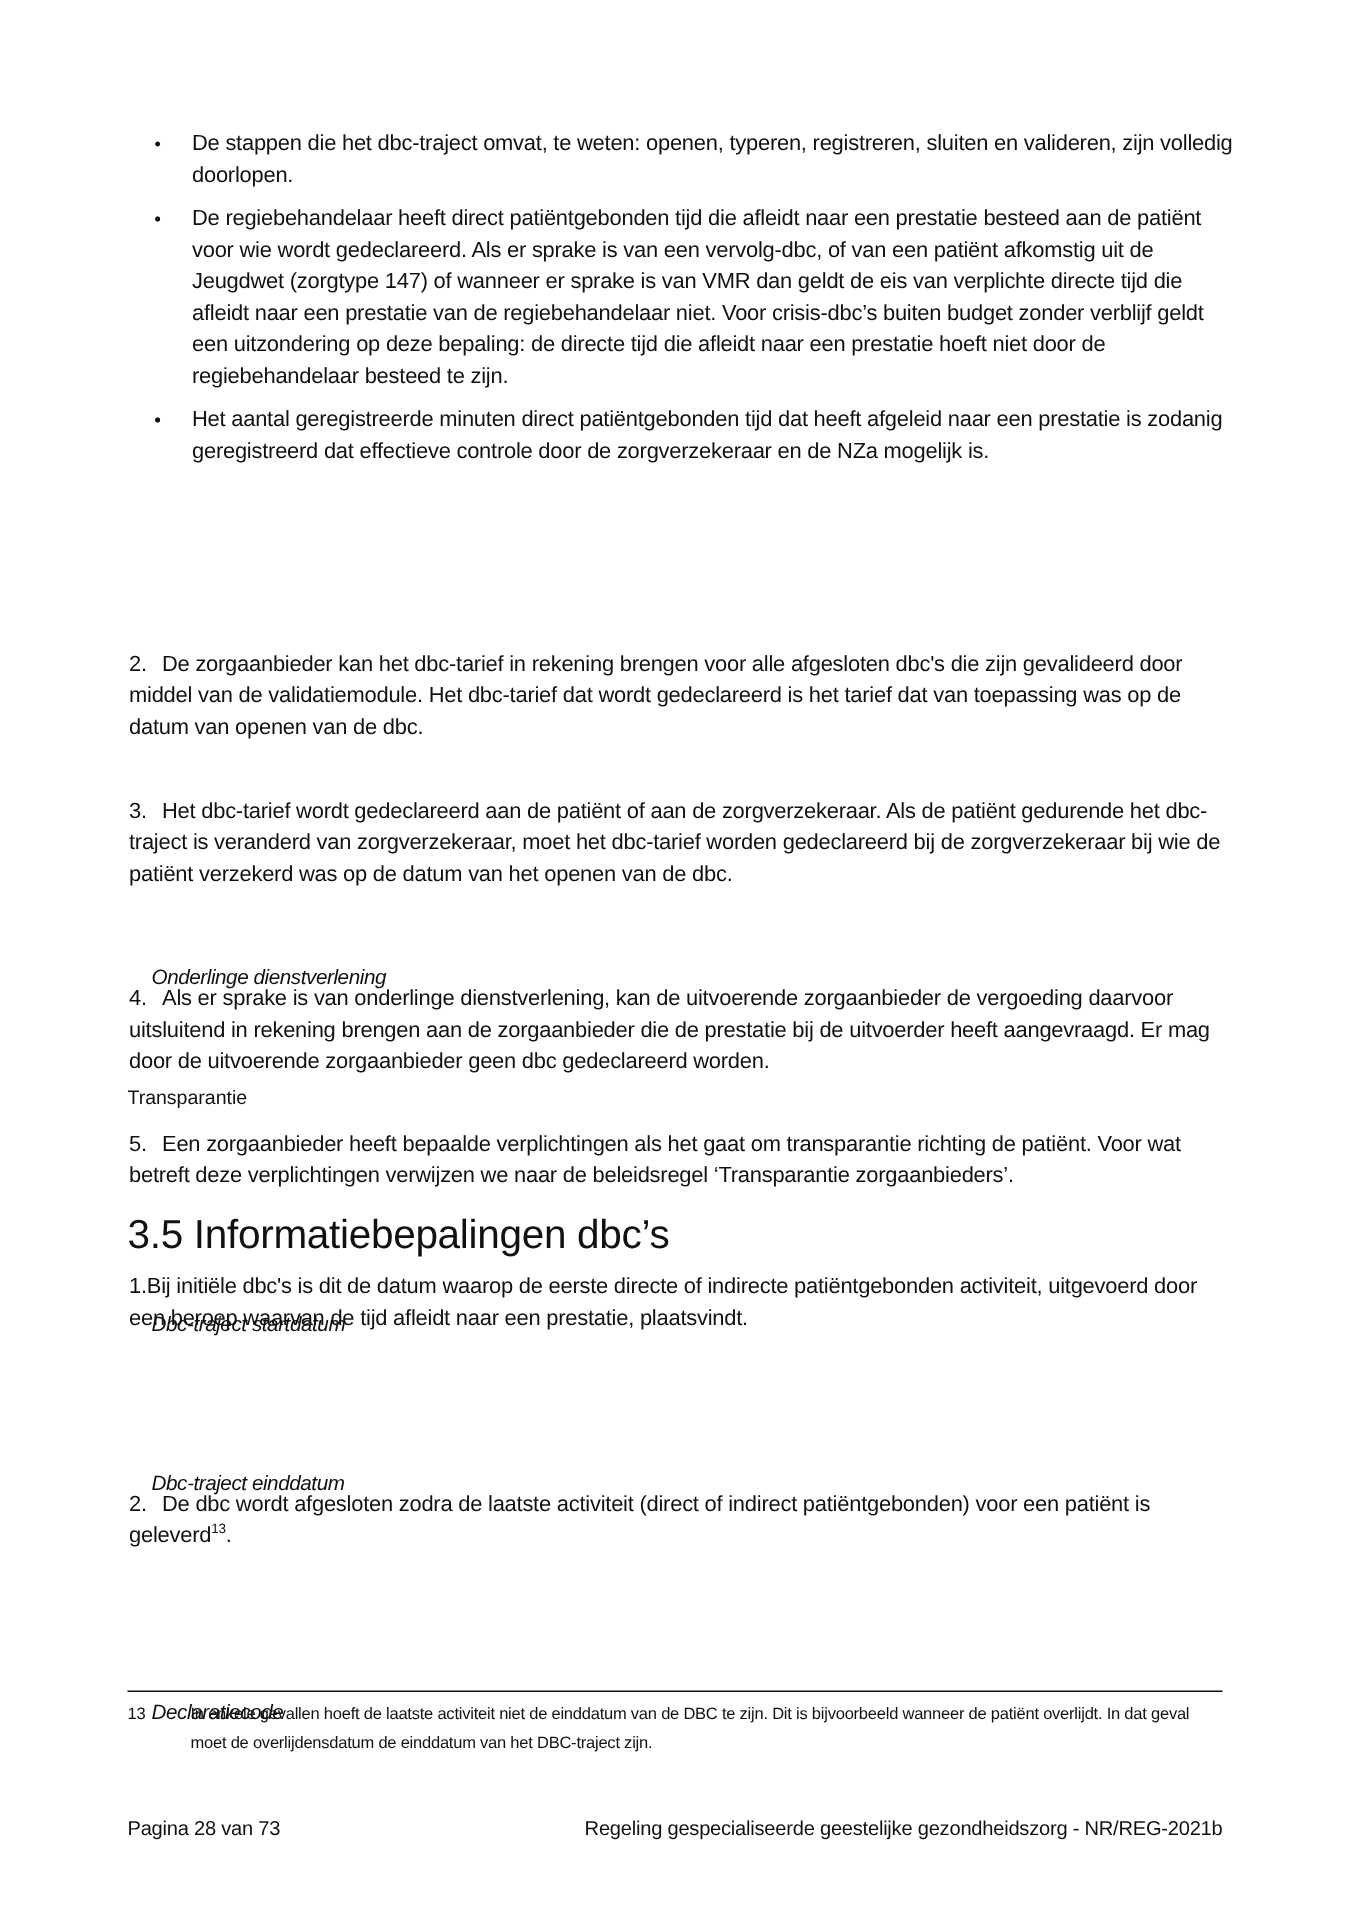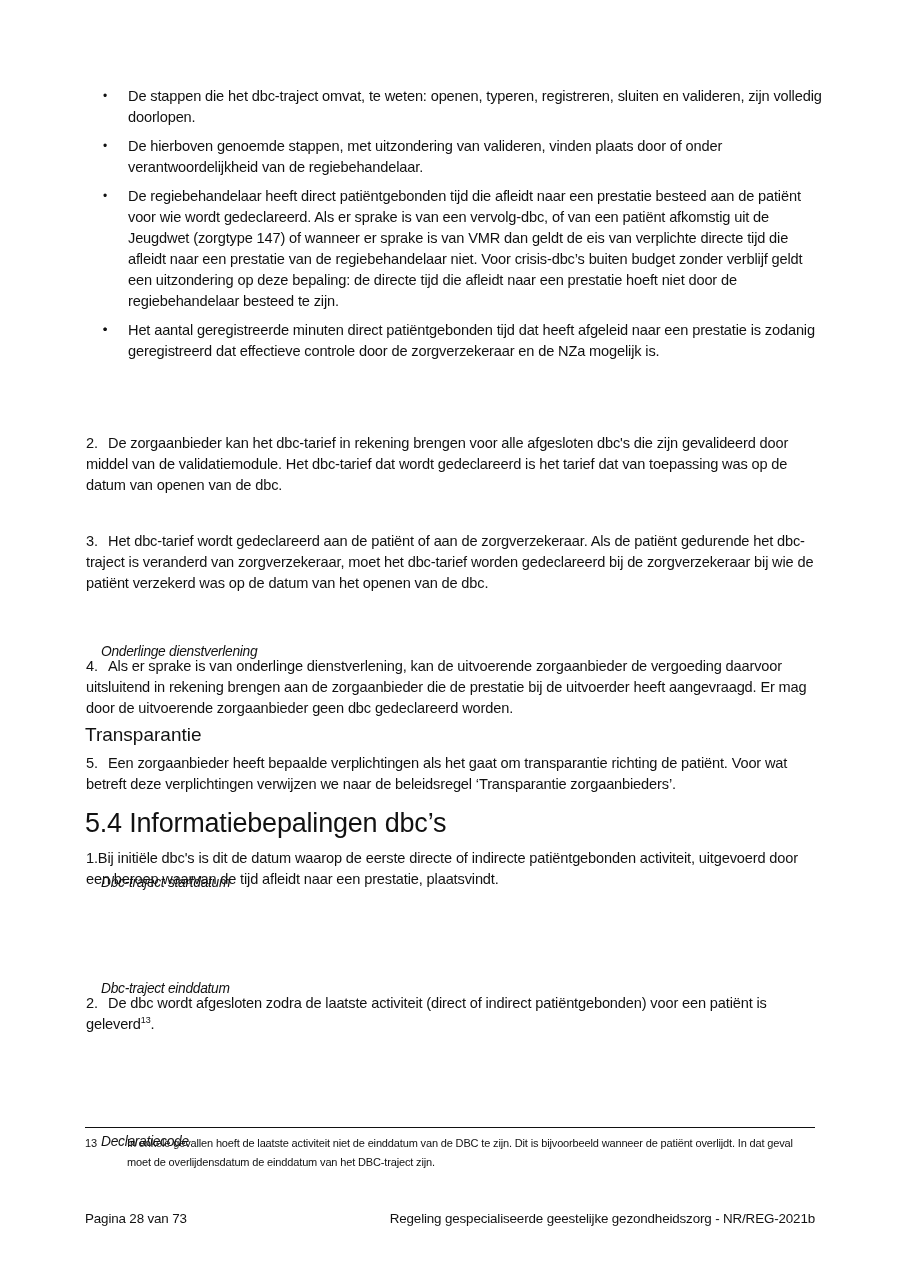--- a/index.html
+++ b/index.html
@@ -6,57 +6,57 @@
   body { width: 900px; height: 1273px; position: relative; overflow: hidden;
     font-family: "Liberation Sans", sans-serif; color: #111; }
   .page { position: absolute; left: 0; top: 0; width: 900px; height: 1273px; }
   .body-text { font-size: 14.6px; line-height: 21px; letter-spacing: -0.15px; }
   .bullets { position: absolute; left: 103px; top: 86px; width: 720px; margin: 0; padding: 0; list-style: none; }
   .bullets li { position: relative; padding-left: 25px; margin-bottom: 8px; }
   .bullets li .bullet { position: absolute; left: 0; top: 0; font-size: 12px; }
   .para { position: absolute; left: 85px; width: 735px; margin: 1px; }
   .para .num { display: inline-block; width: 22px; }
   .subhead { position: absolute; left: 85px; margin: 16px; font-style: italic; font-size: 13.8px; letter-spacing: -0.3px; }
-  .plainhead { position: absolute; left: 85px; margin: 0; font-size: 19px; }
+  .plainhead { position: absolute; left: 85px; margin: 0; font-size: 13px; }
   .section-title { position: absolute; left: 85px; top: 808px; margin: 0; font-size: 27px; font-weight: normal; letter-spacing: -0.2px; }
   .rule { position: absolute; left: 85px; top: 1127px; width: 730px; height: 0; border-top: 1.5px solid #111; }
   .footnote { position: absolute; left: 85px; top: 1134px; width: 730px; font-size: 11px; line-height: 19px; letter-spacing: -0.15px; }
   .footnote .fn-num { position: absolute; left: 0; top: 0; }
   .footnote .fn-text { margin-left: 42px; display: block; }
   .footer { position: absolute; top: 1211px; left: 85px; width: 730px; font-size: 13.4px; letter-spacing: -0.15px; }
   .footer .left { position: absolute; left: 0; }
   .footer .right { position: absolute; right: 0; text-align: right; }
   sup { font-size: 9px; vertical-align: super; line-height: 0; }
 </style>
 </head>
 <body>
 
 <div class="page">
 
   <ul class="bullets body-text">
     <li><span class="bullet">•</span><span>De stappen die het dbc-traject omvat, te weten: openen, typeren, registreren, sluiten en valideren, zijn volledig doorlopen.</span></li>
-    <li><span class="bullet">•</span><span>De hierboven genoemde stappen, met uitzondering van valideren, vinden plaats door of onder verantwoordelijkheid van de regiebehandelaar.</span></li>
+    <li><span class="bullet">•</span></li>
     <li><span class="bullet">•</span><span>De regiebehandelaar heeft direct patiëntgebonden tijd die afleidt naar een prestatie besteed aan de patiënt voor wie wordt gedeclareerd. Als er sprake is van een vervolg-dbc, of van een patiënt afkomstig uit de Jeugdwet (zorgtype 147) of wanneer er sprake is van VMR dan geldt de eis van verplichte directe tijd die afleidt naar een prestatie van de regiebehandelaar niet. Voor crisis-dbc’s buiten budget zonder verblijf geldt een uitzondering op deze bepaling: de directe tijd die afleidt naar een prestatie hoeft niet door de regiebehandelaar besteed te zijn.</span></li>
     <li><span class="bullet">•</span></li>
     <li><span class="bullet">•</span><span>Het aantal geregistreerde minuten direct patiëntgebonden tijd dat heeft afgeleid naar een prestatie is zodanig geregistreerd dat effectieve controle door de zorgverzekeraar en de NZa mogelijk is.</span></li>
   </ul>
 
   <p class="para body-text" style="top:432px"><span class="num">2.</span><span>De zorgaanbieder kan het dbc-tarief in rekening brengen voor alle afgesloten dbc's die zijn gevalideerd door middel van de validatiemodule. Het dbc-tarief dat wordt gedeclareerd is het tarief dat van toepassing was op de datum van openen van de dbc.</span></p>
 
   <p class="para body-text" style="top:530px"><span class="num">3.</span><span>Het dbc-tarief wordt gedeclareerd aan de patiënt of aan de zorgverzekeraar. Als de patiënt gedurende het dbc-traject is veranderd van zorgverzekeraar, moet het dbc-tarief worden gedeclareerd bij de zorgverzekeraar bij wie de patiënt verzekerd was op de datum van het openen van de dbc.</span></p>
 
   <p class="subhead" style="top:628px">Onderlinge dienstverlening</p>
 
   <p class="para body-text" style="top:655px"><span class="num">4.</span><span>Als er sprake is van onderlinge dienstverlening, kan de uitvoerende zorgaanbieder de vergoeding daarvoor uitsluitend in rekening brengen aan de zorgaanbieder die de prestatie bij de uitvoerder heeft aangevraagd. Er mag door de uitvoerende zorgaanbieder geen dbc gedeclareerd worden.</span></p>
 
   <p class="plainhead" style="top:724px">Transparantie</p>
 
   <p class="para body-text" style="top:752px"><span class="num">5.</span><span>Een zorgaanbieder heeft bepaalde verplichtingen als het gaat om transparantie richting de patiënt. Voor wat betreft deze verplichtingen verwijzen we naar de beleidsregel ‘Transparantie zorgaanbieders’.</span></p>
 
-  <h2 class="section-title">5.4 Informatiebepalingen dbc’s</h2>
+  <h2 class="section-title">3.5 Informatiebepalingen dbc’s</h2>
 
   <p class="subhead" style="top:859px">Dbc-traject startdatum</p>
 
   <p class="para body-text" style="top:847px"><span>1.Bij initiële dbc's is dit de datum waarop de eerste directe of indirecte patiëntgebonden activiteit, uitgevoerd door een beroep waarvan de tijd afleidt naar een prestatie, plaatsvindt.</span></p>
 
   <p class="subhead" style="top:965px">Dbc-traject einddatum</p>
 
   <p class="para body-text" style="top:992px"><span class="num">2.</span><span>De dbc wordt afgesloten zodra de laatste activiteit (direct of indirect patiëntgebonden) voor een patiënt is geleverd</span><sup>13</sup><span>.</span></p>
 
   <p class="subhead" style="top:1118px">Declaratiecode</p>

